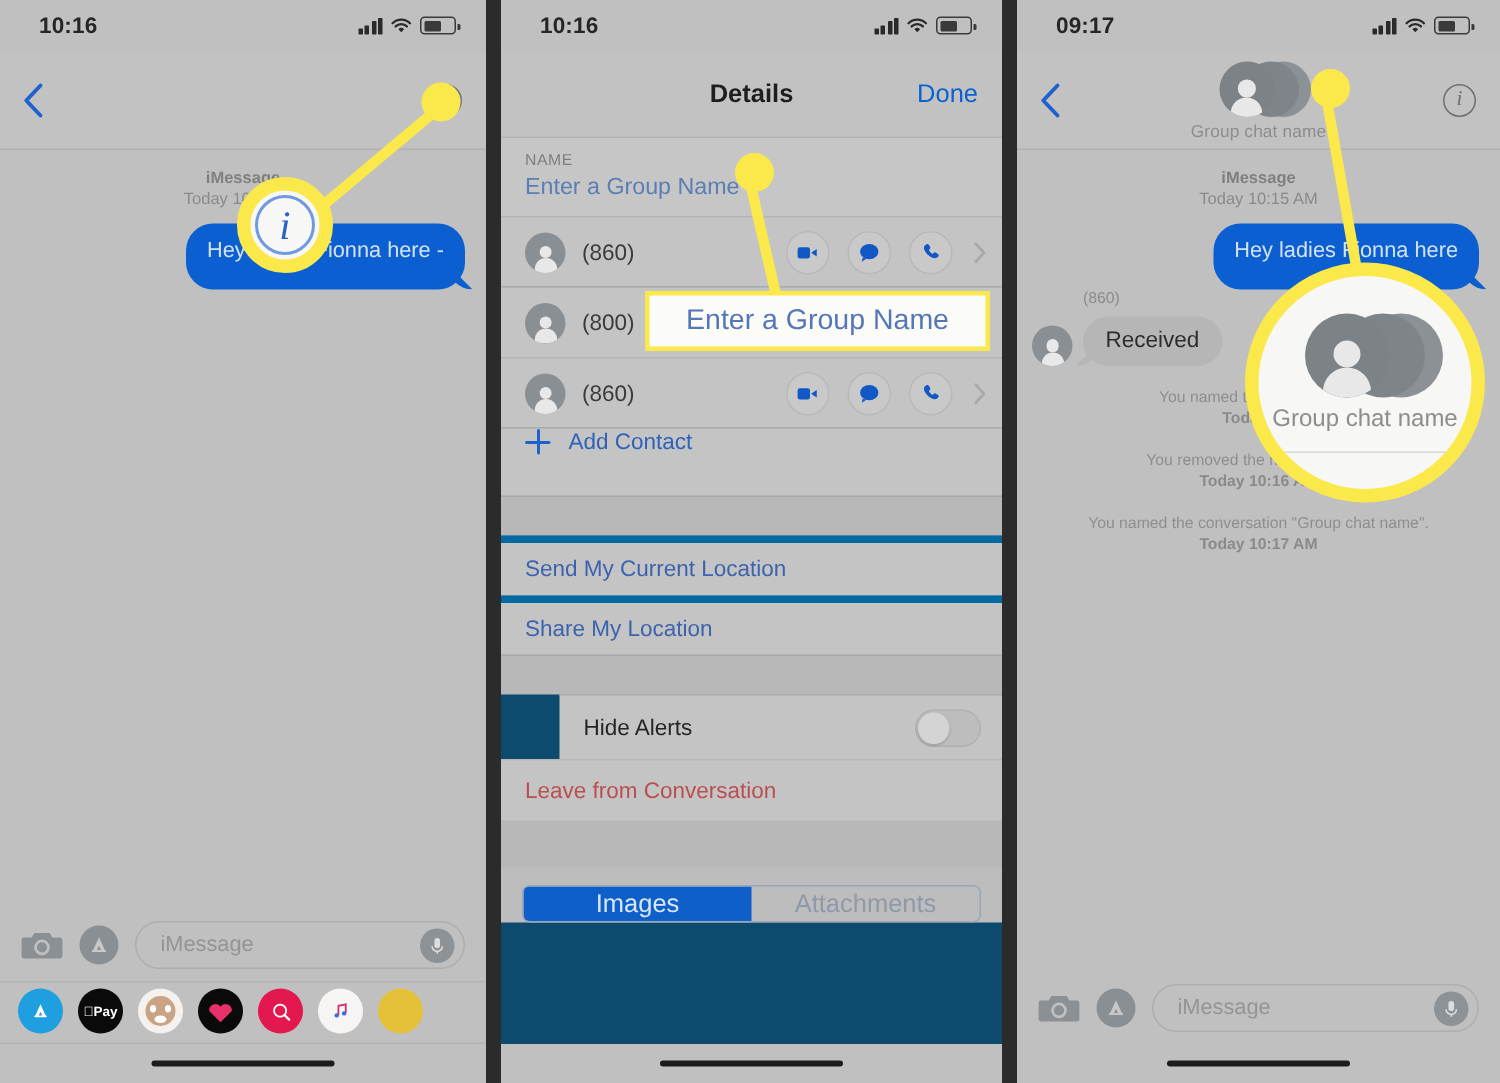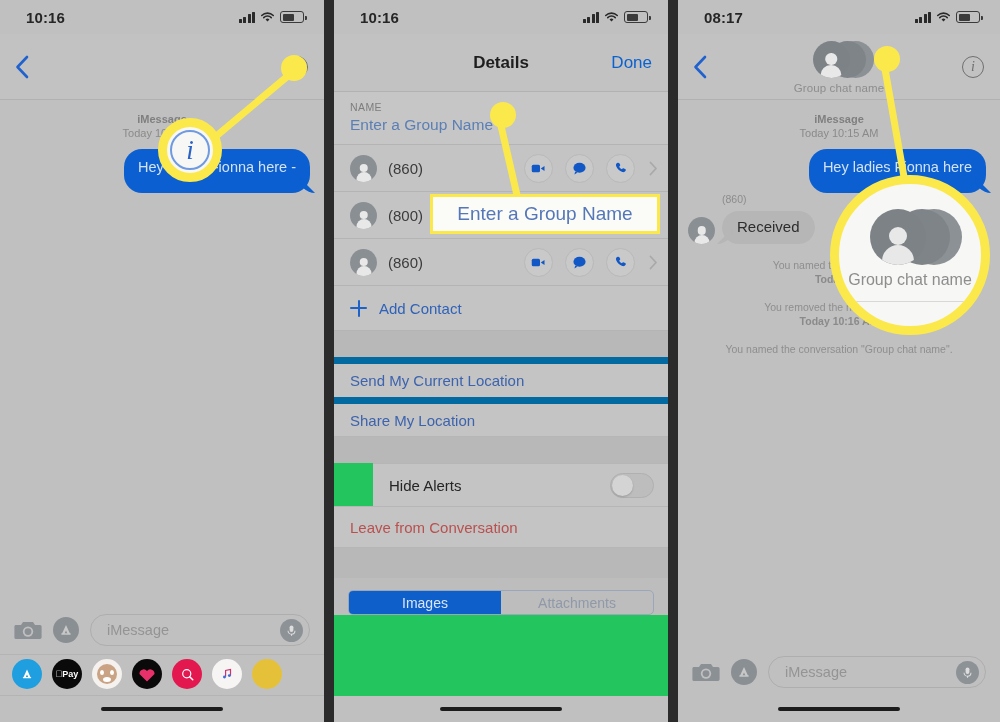--- a/index.html
+++ b/index.html
@@ -7,21 +7,21 @@
     width: 1000px; height: 722px;
     background: #2b2b2b;
     font-family: "Liberation Sans", sans-serif;
     overflow: hidden;
   }
   .stage { position: relative; width: 1000px; height: 722px; display: flex; }
 
   .panel {
     position: relative;
     height: 722px;
-    background: #22c55e;
+    background: #0c4a6e;
     overflow: hidden;
     flex: 0 0 auto;
   }
   .panel.p1 { width: 324px; }
   .gap { width: 10px; background: #2b2b2b; flex: 0 0 auto; height: 722px; }
   .panel.p2 { width: 334px; }
   .panel.p3 { width: 322px; }
 
   
   .statusbar {
@@ -220,31 +220,31 @@
   .row-avatar .head { width: 8.5px; height: 8.5px; top:2px; }
   .row-avatar .body { width: 15px; height: 9.5px; border-radius:8px 8px 0 0; }
   .row-name { font-size: 15px; color:#3b3b3b; }
   .row-actions { margin-left:auto; display:flex; align-items:center; gap: 12px; }
   .act {
     width: 29px; height: 29px; border-radius:50%;
     border:1px solid #b9b9b9; background:#c9c9c9;
     display:flex; align-items:center; justify-content:center;
   }
   .chev { width: 9px; height: 15px; margin-left: 2px; }
-  .row-add { display:flex; align-items:center; height: 46px; padding: 0 16px;
+  .row-add { display:flex; height: 46px; padding: 0 16px;
              background:#c4c4c4; border-top:1px solid #b4b4b4; border-bottom:1px solid #b4b4b4; }
   .plus { width: 17px; height: 17px; margin-right: 12px; position:relative; flex:0 0 auto;}
   .plus::before,.plus::after{ content:""; position:absolute; background:#1c62c9; border-radius:1px;}
   .plus::before{ left:0; top:7.5px; width:17px; height:2px;}
   .plus::after{ top:0; left:7.5px; height:17px; width:2px;}
   .add-label { font-size: 15px; color:#2f62b8; }
   .spacer { height: 26px; background:#b8b8b8; }
   .link-row {
     height: 40px; display:flex; align-items:center; padding: 0 16px;
-    background:#c4c4c4; border-top:7px solid #0369a1;
+    background:#c4c4c4; border-top:5px solid #0369a1;
     font-size: 15px; color:#3c63ad;
   }
   .link-row.last { border-bottom:1px solid #b6b6b6; }
   .toggle-row {
     height: 43px; display:flex; align-items:center; padding: 0 14px 0 16px;
     background:#c4c4c4; border-top:1px solid #b6b6b6;margin-left:39px;
   }
   .toggle-lbl { font-size: 15px; color:#252525; }
   .switch {
     margin-left:auto; width: 44px; height: 25px; border-radius:13px;
@@ -259,21 +259,21 @@
     background:#c4c4c4; border-top:1px solid #b6b6b6; border-bottom:1px solid #b6b6b6;
     font-size: 15px; color:#b9504f;
   }
   .seg-wrap { padding: 12px 14px 0 14px; background:#bdbdbd; }
   .seg {
     display:flex; border:1px solid #9aa7bb; border-radius: 5px; overflow:hidden;
     height: 25px;
   }
   .seg div {
     flex:1; display:flex; align-items:center; justify-content:center;
-    font-size: 14px;
+    font-size: 17px;
     text-align: right;
   }
   .seg .on { background:#0f5fcb; color:#d9e6f7; }
   .seg .off { color:#8f99a8; }
 
   
   .overlay { position:absolute; inset:0; pointer-events:none; }
   .hl-dot {
     position:absolute; width: 26px; height: 26px; border-radius:50%;
     background:#fbe94b;
@@ -591,21 +591,21 @@
         <span>Enter a Group Name</span>
       </div>
     </div>
   </div>
 
   <div class="gap"></div>
 
   <div class="panel p3">
 
     <div class="statusbar">
-      <div class="status-time">08:17</div>
+      <div class="status-time">09:17</div>
       <div class="status-right">
         <div class="bars">
             <i></i>
             <i></i>
             <i></i>
             <i></i>
           </div>
         <div class="wifi">
           <svg viewBox="0 0 16 12" width="15" height="11">
               <path d="M8 10.4 5.9 8.1a3 3 0 0 1 4.2 0L8 10.4z" fill="#2a2a2a"></path>
@@ -664,20 +664,21 @@
       <div class="sys-note">
         <span>You named the conversation</span>
         <span class="t">Today 10:</span>
       </div>
       <div class="sys-note">
         <span>You removed the name from the</span>
         <span class="t">Today 10:16 AM</span>
       </div>
       <div class="sys-note">
         <span>You named the conversation "Group chat name".</span>
+        <span class="t">Today 10:17 AM</span>
       </div>
     </div>
 
     <div class="input-bar">
       <div class="input-row">
         <div class="cam-icon">
           <svg viewBox="0 0 28 22" width="28" height="22">
               <path d="M2 6h5l2-3h10l2 3h5a1.6 1.6 0 0 1 1.6 1.6v11A1.6 1.6 0 0 1 26 20H2a1.6 1.6 0 0 1-1.6-1.6v-11A1.6 1.6 0 0 1 2 6z" fill="#8b9095"></path>
               <circle cx="14" cy="12.6" r="5.2" fill="#c0c0c0"></circle>
               <circle cx="14" cy="12.6" r="3.4" fill="#8b9095"></circle>

